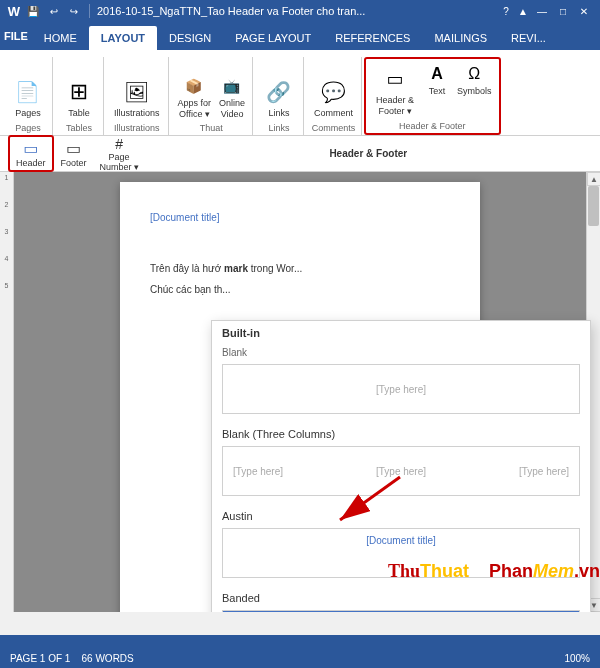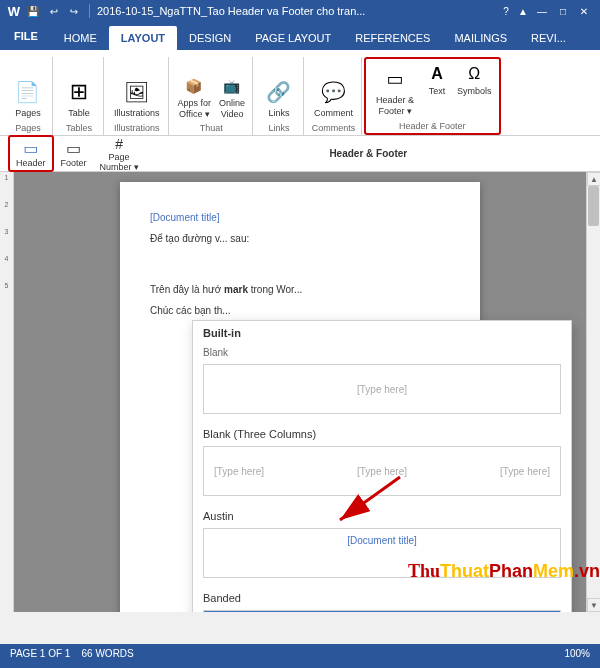--- a/index.html
+++ b/index.html
@@ -45,21 +45,21 @@
       color: #2b579a;
       font-weight: 600;
       border-top-left-radius: 2px;
       border-top-right-radius: 2px;
     }
     .tab.file {
       background: #2b579a;
       color: white;
       font-weight: 600;
       height: 28px;
-      padding: 0 14px;
+      padding: 0 4px;
     }
 
     
     .ribbon {
       background: white;
       border-bottom: 1px solid #d0d0d0;
       padding: 4px 4px 0;
       display: flex;
       align-items: flex-end;
       gap: 2px;
@@ -202,40 +202,40 @@
       justify-content: center;
       background: #f0f0f0;
       font-size: 8px;
       cursor: pointer;
       color: #666;
       border: 1px solid #d0d0d0;
     }
 
     
     .status-bar {
-      height: 24px;
+      height: 33px;
       background: #2b579a;
       display: flex;
-      align-items: flex-start;
+      align-items: flex-end;
       padding: 4px 10px;
       color: white;
       font-size: 10px;
       justify-content: space-between;
       position: absolute;
       bottom: 0;
       left: 0;
       right: 0;
     }
     .status-bar-right { display: flex; gap: 8px; align-items: center; }
 
     
     .dropdown-panel {
       position: absolute;
       top: 148px;
-      left: 192px;
+      left: 211px;
       width: 380px;
       background: white;
       border: 1px solid #d0d0d0;
       box-shadow: 2px 4px 12px rgba(0,0,0,0.2);
       z-index: 100;
       max-height: 440px;
       overflow-y: auto;
     }
     .dropdown-section-title {
       padding: 6px 10px 4px;
@@ -302,22 +302,22 @@
       position: absolute;
       bottom: 30px;
       right: 0;
       font-size: 18px;
       font-weight: bold;
       z-index: 300;
       pointer-events: none;
     }
     .watermark-thu { color: #c00000; font-family: Liberation Serif, serif; }
     .watermark-thuat { color: #ffc000; }
-    .watermark-phan { color: #c00000; }
-    .watermark-mem { color: #ffc000; }
+    .watermark-phan { color: #c00000; margin-left: 20px; }
+    .watermark-mem { color: #ffc000; font-style: italic; }
     .watermark-vn { color: #c00000; }
 
     .dropdown-banded-preview {
       margin: 4px 10px 4px;
       border: 1px solid #d0d0d0;
       height: 30px;
       background: linear-gradient(to bottom, #4472c4 0%, #4472c4 40%, white 40%);
     }
   </style>
 </head>
@@ -463,24 +463,20 @@
     <span style="font-size:7px;">1</span>
     <span style="font-size:7px;">2</span>
     <span style="font-size:7px;">3</span>
     <span style="font-size:7px;">4</span>
     <span style="font-size:7px;">5</span>
   </div>
 
   <div class="page-area">
     <div class="page">
       <div class="doc-title">[Document title]</div>
-      <div class="doc-text">
-        <span>Để tạo đường v...</span>
-        <span>sau:</span>
-      </div>
       <div style="height:30px;"></div>
       <div class="doc-text">
         <span>Trên đây là hướ</span>
         <span class="doc-text-bold">mark</span>
         <span> trong Wor...</span>
       </div>
       <div class="doc-text">Chúc các bạn th...</div>
     </div>
   </div>
 

